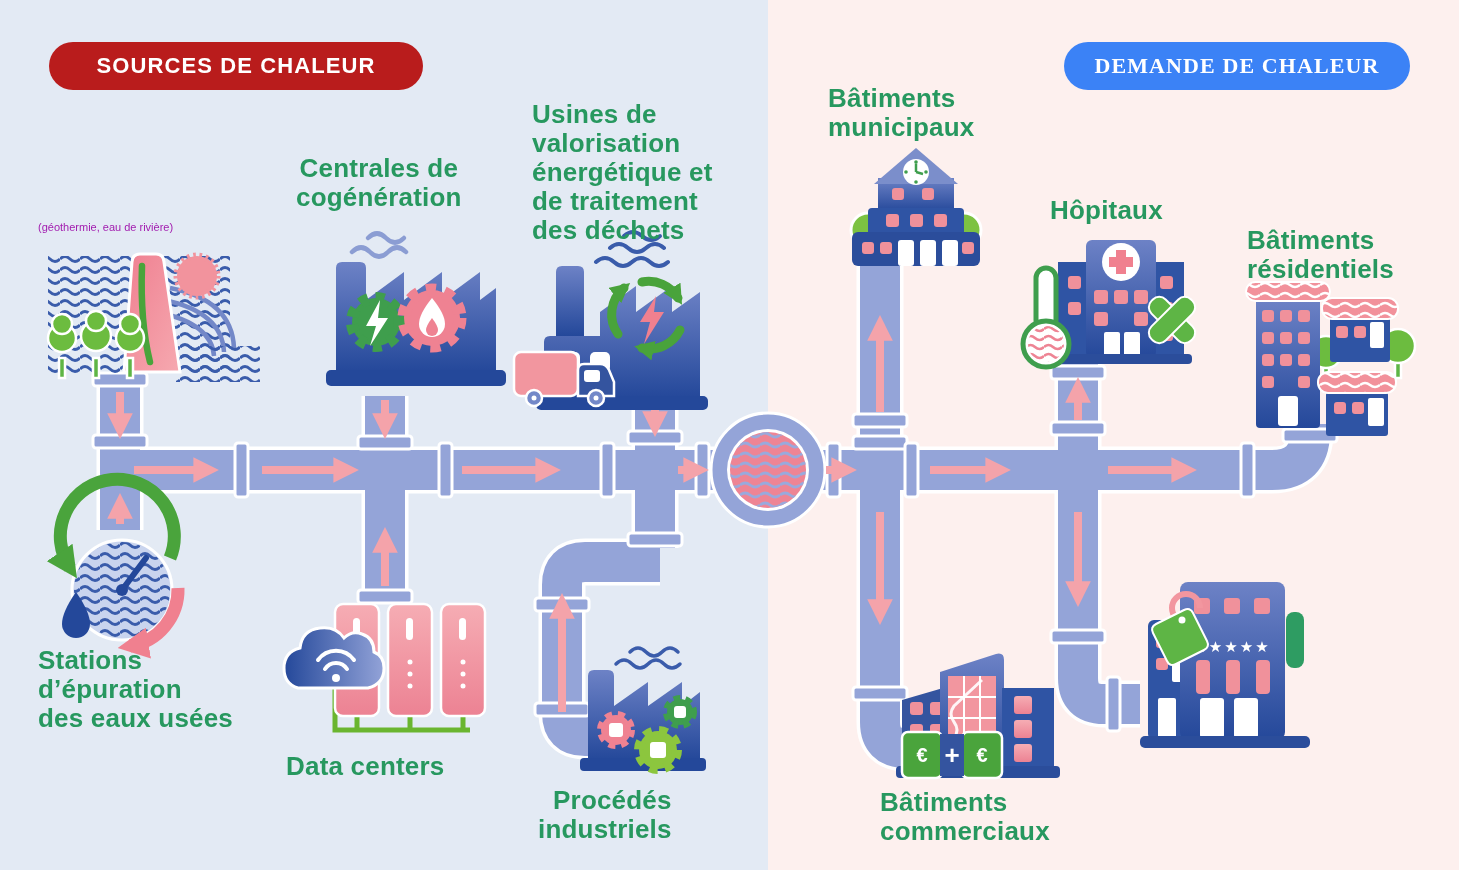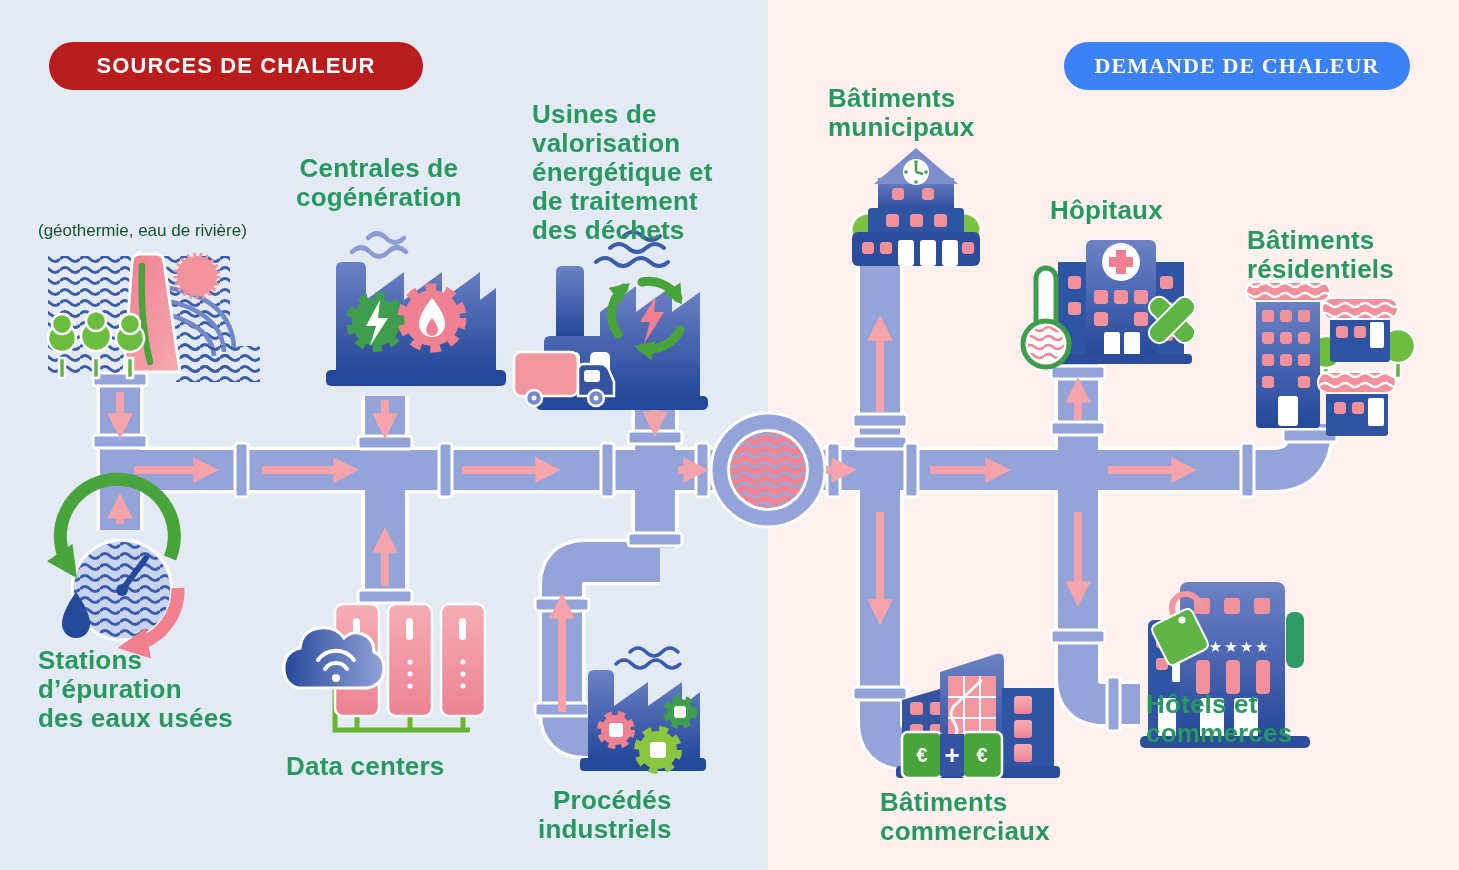--- a/index.html
+++ b/index.html
@@ -9,21 +9,21 @@
   .bg-left{left:0;width:768px;background:#e3eaf4;}
   .bg-right{left:768px;width:691px;background:#fdf0ee;}
   svg.layer{position:absolute;left:0;top:0;z-index:1;}
   .badge{position:absolute;z-index:3;height:48px;border-radius:26px;color:#ffffff;
          font-weight:700;font-size:22px;letter-spacing:1.1px;
          display:flex;align-items:center;justify-content:center;}
   .badge-source{left:49px;top:42px;width:374px;background:#b91c1c;}
   .badge-demand{left:1064px;top:42px;width:346px;background:#3b82f6;font-family:Liberation Serif, serif;}
   .lbl{position:absolute;z-index:2;color:#27985f;font-weight:700;font-size:26px;
        line-height:1.12;white-space:pre-line;letter-spacing:0.2px;}
-  .sub{position:absolute;z-index:2;color:#14532d;font-weight:500;font-size:17px;}
+  .sub{position:absolute;z-index:2;color:#a21caf;font-weight:500;font-size:11px;}
   .l-natural{left:38px;top:126px;}   .s-natural{left:38px;top:221px;}
   .l-cogen{left:296px;top:154px;text-align:center;}    .l-waste{left:532px;top:92px;margin-top:8px;}
   .l-stations{left:38px;top:646px;}  .l-data{left:286px;top:752px;}
   .l-indus{left:538px;top:786px;text-align:right;}    .l-municipal{left:828px;top:84px;}
   .l-hospital{left:1050px;top:196px;}.l-resid{left:1247px;top:226px;}
   .l-commerc{left:880px;top:788px;}  .l-hotels{left:1146px;top:690px;}
 </style>
 </head>
 <body>
 
@@ -475,15 +475,13 @@
   <div class="lbl l-data">Data centers</div>
   <div class="lbl l-indus">Procédés
 industriels</div>
   <div class="lbl l-municipal">Bâtiments
 municipaux</div>
   <div class="lbl l-hospital">Hôpitaux</div>
   <div class="lbl l-resid">Bâtiments
 résidentiels</div>
   <div class="lbl l-commerc">Bâtiments
 commerciaux</div>
-  <div class="lbl l-hotels">Hôtels et
-commerces</div>
 </div>
 
 </body></html>

